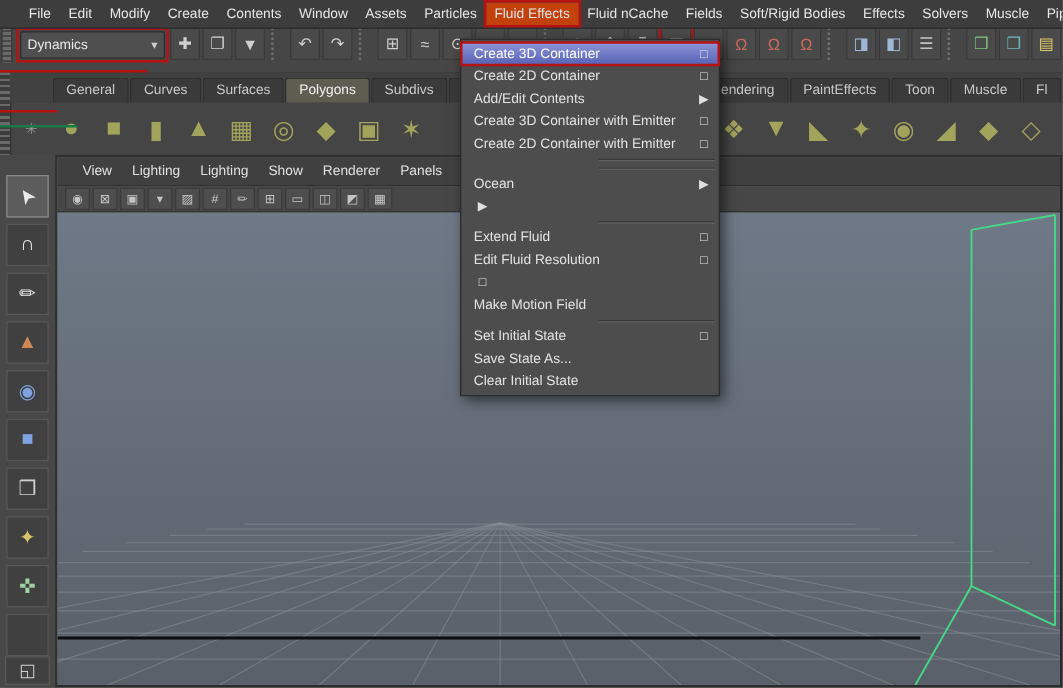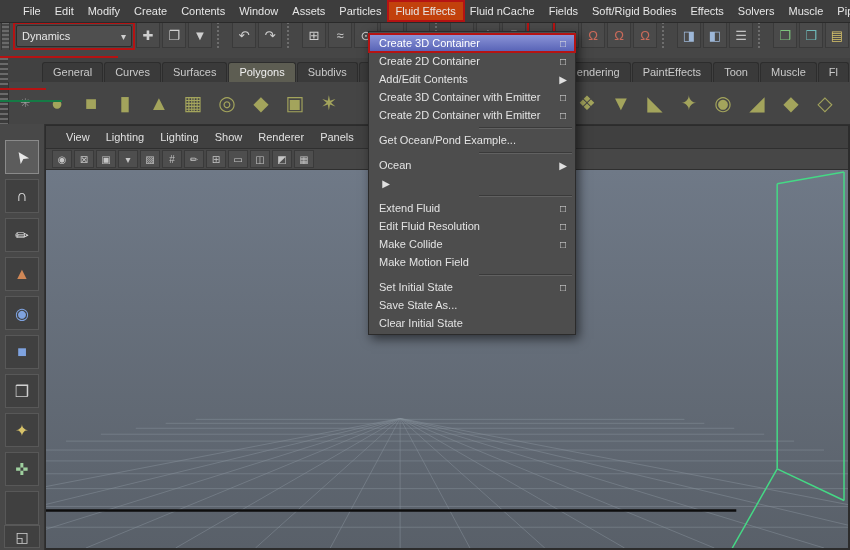--- a/index.html
+++ b/index.html
@@ -447,24 +447,20 @@
       <span class="fm-label">Create 2D Container with Emitter</span>
       <span class="fm-adorn">□</span>
     </div>
 
     <div class="fm-item sep">
       <span class="fm-label"></span>
       <span class="fm-adorn"></span>
     </div>
 
 
-    <div class="fm-item">
-      <span class="fm-label">Get Ocean/Pond Example...</span>
-      <span class="fm-adorn"></span>
-    </div>
 
     <div class="fm-item sep">
       <span class="fm-label"></span>
       <span class="fm-adorn"></span>
     </div>
 
     <div class="fm-item">
       <span class="fm-label">Ocean</span>
       <span class="fm-adorn">▶</span>
     </div>
@@ -482,21 +478,20 @@
       <span class="fm-label">Extend Fluid</span>
       <span class="fm-adorn">□</span>
     </div>
 
     <div class="fm-item">
       <span class="fm-label">Edit Fluid Resolution</span>
       <span class="fm-adorn">□</span>
     </div>
 
     <div class="fm-item">
-      <span class="fm-label">Make Collide</span>
       <span class="fm-adorn">□</span>
     </div>
 
     <div class="fm-item">
       <span class="fm-label">Make Motion Field</span>
       <span class="fm-adorn"></span>
     </div>
 
     <div class="fm-item sep">
       <span class="fm-label"></span>

